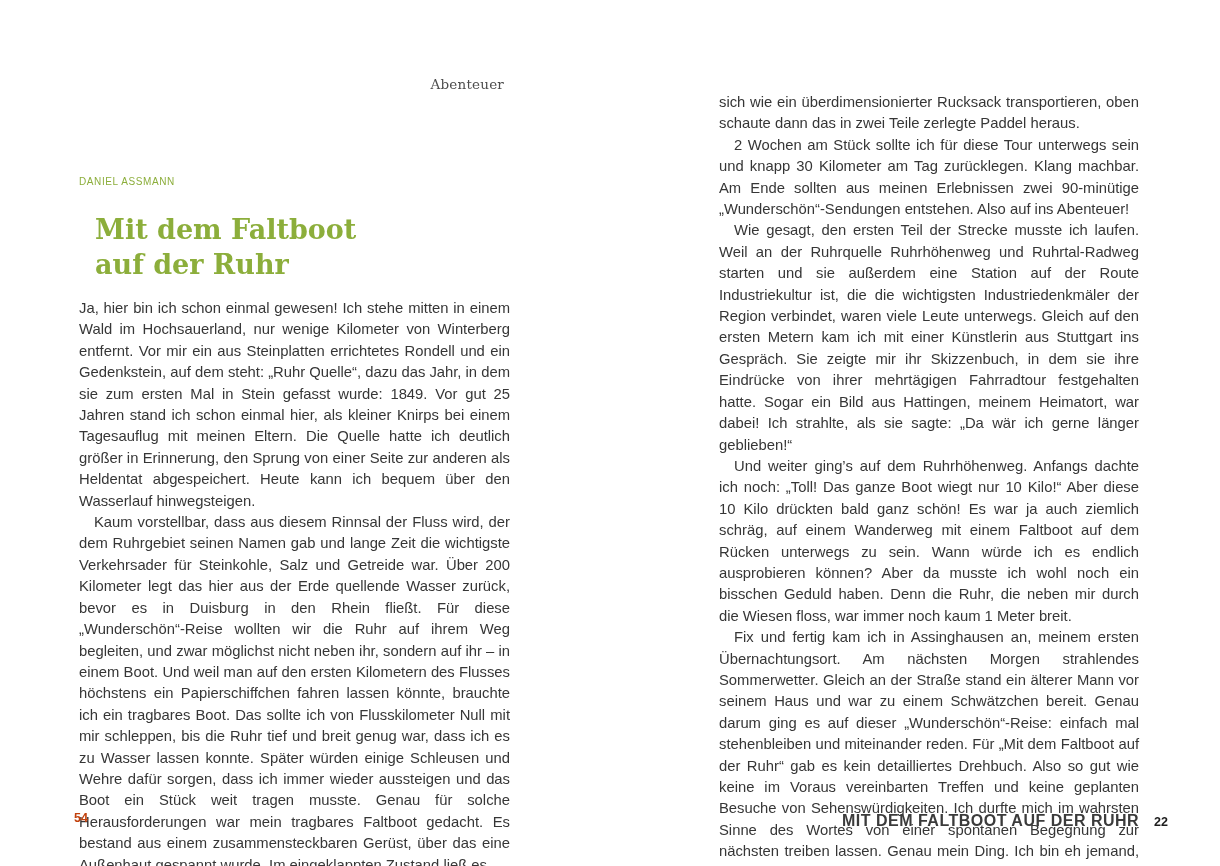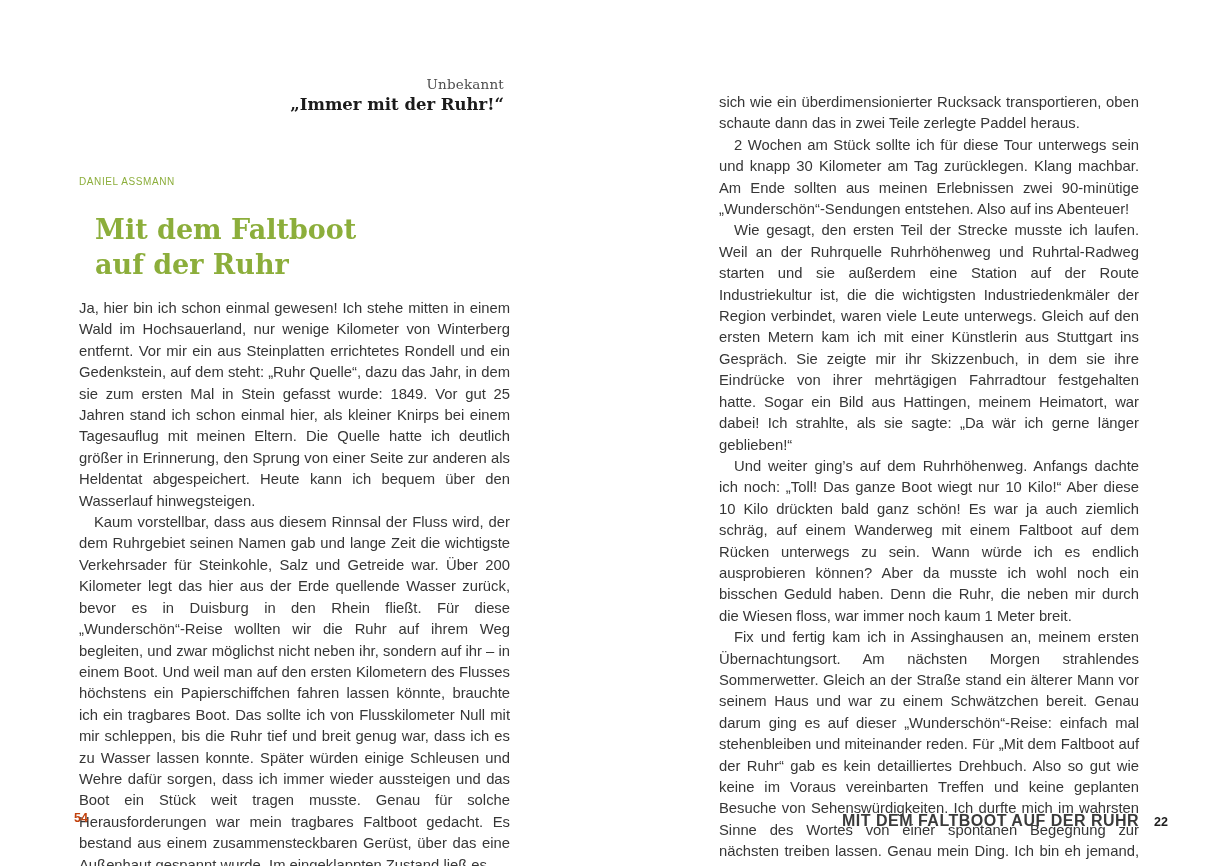--- a/index.html
+++ b/index.html
@@ -132,22 +132,21 @@
   }
 </style>
 </head>
 <body>
 
 <div class="spread">
 
   <section class="page-left">
 
     <div class="epigraph">
-      <div class="epigraph-attribution">Unbekannt</div>
-      <div class="epigraph-quote">„Immer mit der Ruhr!“</div>
+      <div class="epigraph-attribution">Abenteuer</div>
     </div>
 
     <div class="chapter-author">DANIEL ASSMANN</div>
 
     <h1 class="chapter-title"><span>Mit dem Faltboot</span><br><span>auf der Ruhr</span></h1>
 
     <div class="body-block body-left">
       <p class="noindent">Ja, hier bin ich schon einmal gewesen! Ich stehe mitten in einem Wald im Hochsauerland, nur wenige Kilometer von Winterberg entfernt. Vor mir ein aus Steinplatten errichtetes Rondell und ein Gedenkstein, auf dem steht: „Ruhr Quelle“, dazu das Jahr, in dem sie zum ersten Mal in Stein gefasst wurde: 1849. Vor gut 25 Jahren stand ich schon einmal hier, als kleiner Knirps bei einem Tagesauflug mit meinen Eltern. Die Quelle hatte ich deutlich größer in Erinnerung, den Sprung von einer Seite zur anderen als Heldentat abgespeichert. Heute kann ich bequem über den Wasserlauf hinwegsteigen.</p>
       <p class="indent">Kaum vorstellbar, dass aus diesem Rinnsal der Fluss wird, der dem Ruhrgebiet seinen Namen gab und lange Zeit die wichtigste Verkehrsader für Steinkohle, Salz und Getreide war. Über 200 Kilometer legt das hier aus der Erde quellende Wasser zurück, bevor es in Duisburg in den Rhein fließt. Für diese „Wunderschön“-Reise wollten wir die Ruhr auf ihrem Weg begleiten, und zwar möglichst nicht neben ihr, sondern auf ihr – in einem Boot. Und weil man auf den ersten Kilometern des Flusses höchstens ein Papierschiffchen fahren lassen könnte, brauchte ich ein tragbares Boot. Das sollte ich von Flusskilometer Null mit mir schleppen, bis die Ruhr tief und breit genug war, dass ich es zu Wasser lassen konnte. Später würden einige Schleusen und Wehre dafür sorgen, dass ich immer wieder aussteigen und das Boot ein Stück weit tragen musste. Genau für solche Herausforderungen war mein tragbares Faltboot gedacht. Es bestand aus einem zusammensteckbaren Gerüst, über das eine Außenhaut gespannt wurde. Im eingeklappten Zustand ließ es</p>
     </div>

